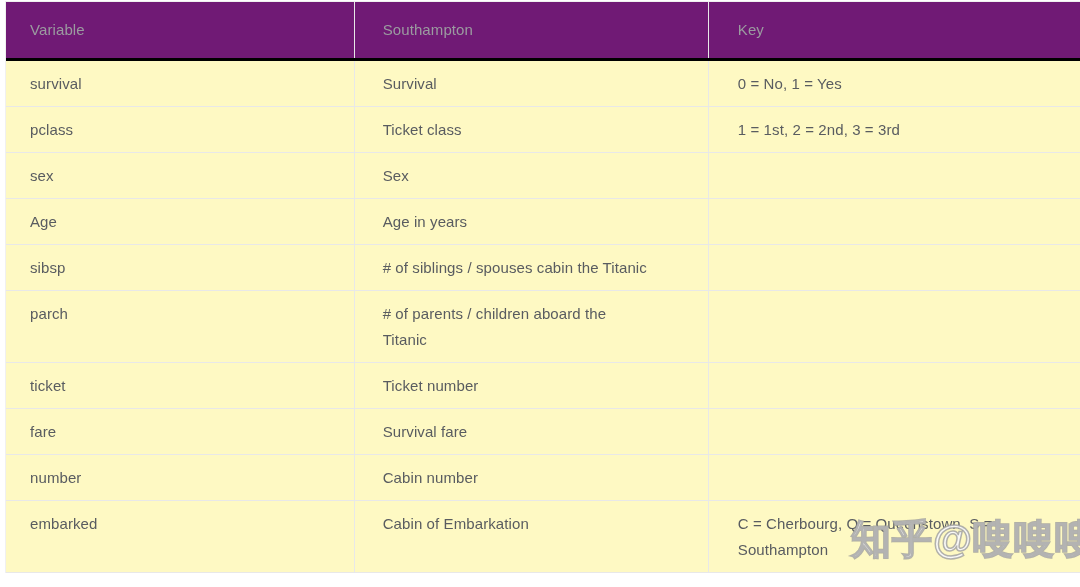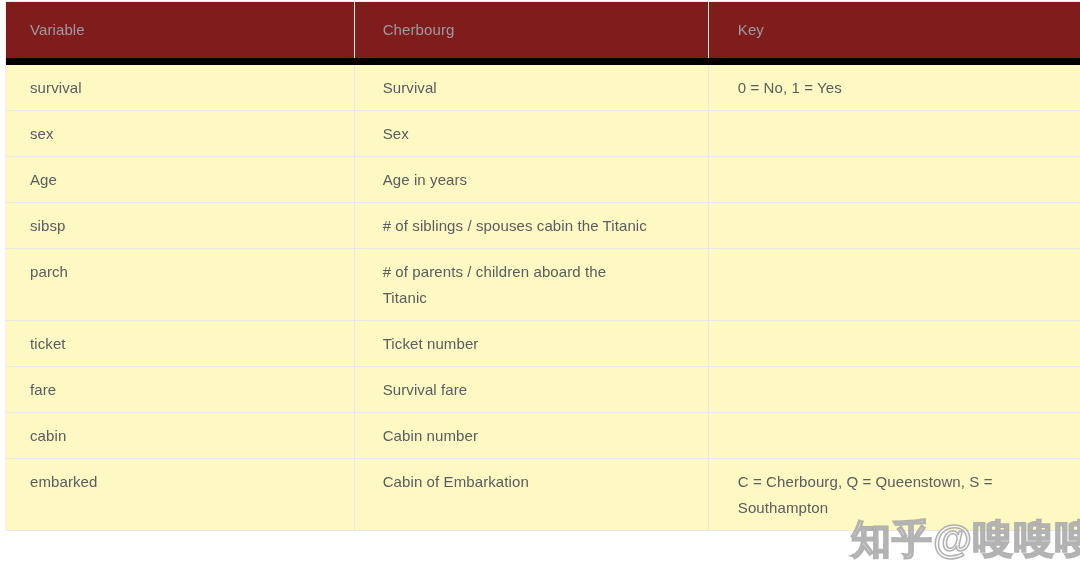--- a/index.html
+++ b/index.html
@@ -24,22 +24,22 @@
     width: 1075px;
     border-top: 1px solid #f0f0f0;
     border-left: 1px solid #f0f0f0;
   }
   .row {
     display: flex;
     background: #fef9c3;
     border-bottom: 1px solid #e8e8e8;
   }
   .row.header-row {
-    background: #7f1d1d;
-    border-bottom: 7px solid #000000;
+    background: #701a75;
+    border-bottom: 3px solid #000000;
   }
   .cell {
     box-sizing: border-box;
     font-size: 15px;
     line-height: 26px;
     color: #595c60;
     padding: 10px 30px 9px 28px;
     letter-spacing: 0.1px;
   }
   .header-row .cell {
@@ -78,29 +78,34 @@
 </style>
 </head>
 <body>
 
 <div class="page">
 
   <div class="data-table">
 
     <div class="row header-row">
       <div class="cell col-var">Variable</div>
-      <div class="cell col-def">Cherbourg</div>
+      <div class="cell col-def">Southampton</div>
       <div class="cell col-key">Key</div>
     </div>
 
     <div>
         <div class="row">
           <div class="cell col-var">survival</div>
           <div class="cell col-def">Survival</div>
           <div class="cell col-key">0 = No, 1 = Yes</div>
+        </div>
+        <div class="row">
+          <div class="cell col-var">pclass</div>
+          <div class="cell col-def">Ticket class</div>
+          <div class="cell col-key">1 = 1st, 2 = 2nd, 3 = 3rd</div>
         </div>
         <div class="row">
           <div class="cell col-var">sex</div>
           <div class="cell col-def">Sex</div>
           <div class="cell col-key"></div>
         </div>
         <div class="row">
           <div class="cell col-var">Age</div>
           <div class="cell col-def">Age in years</div>
           <div class="cell col-key"></div>
@@ -119,21 +124,21 @@
           <div class="cell col-var">ticket</div>
           <div class="cell col-def">Ticket number</div>
           <div class="cell col-key"></div>
         </div>
         <div class="row">
           <div class="cell col-var">fare</div>
           <div class="cell col-def">Survival fare</div>
           <div class="cell col-key"></div>
         </div>
         <div class="row">
-          <div class="cell col-var">cabin</div>
+          <div class="cell col-var">number</div>
           <div class="cell col-def">Cabin number</div>
           <div class="cell col-key"></div>
         </div>
         <div class="row">
           <div class="cell col-var">embarked</div>
           <div class="cell col-def">Cabin of Embarkation</div>
           <div class="cell col-key">C = Cherbourg, Q = Queenstown, S = Southampton</div>
         </div>
       </div>
 

